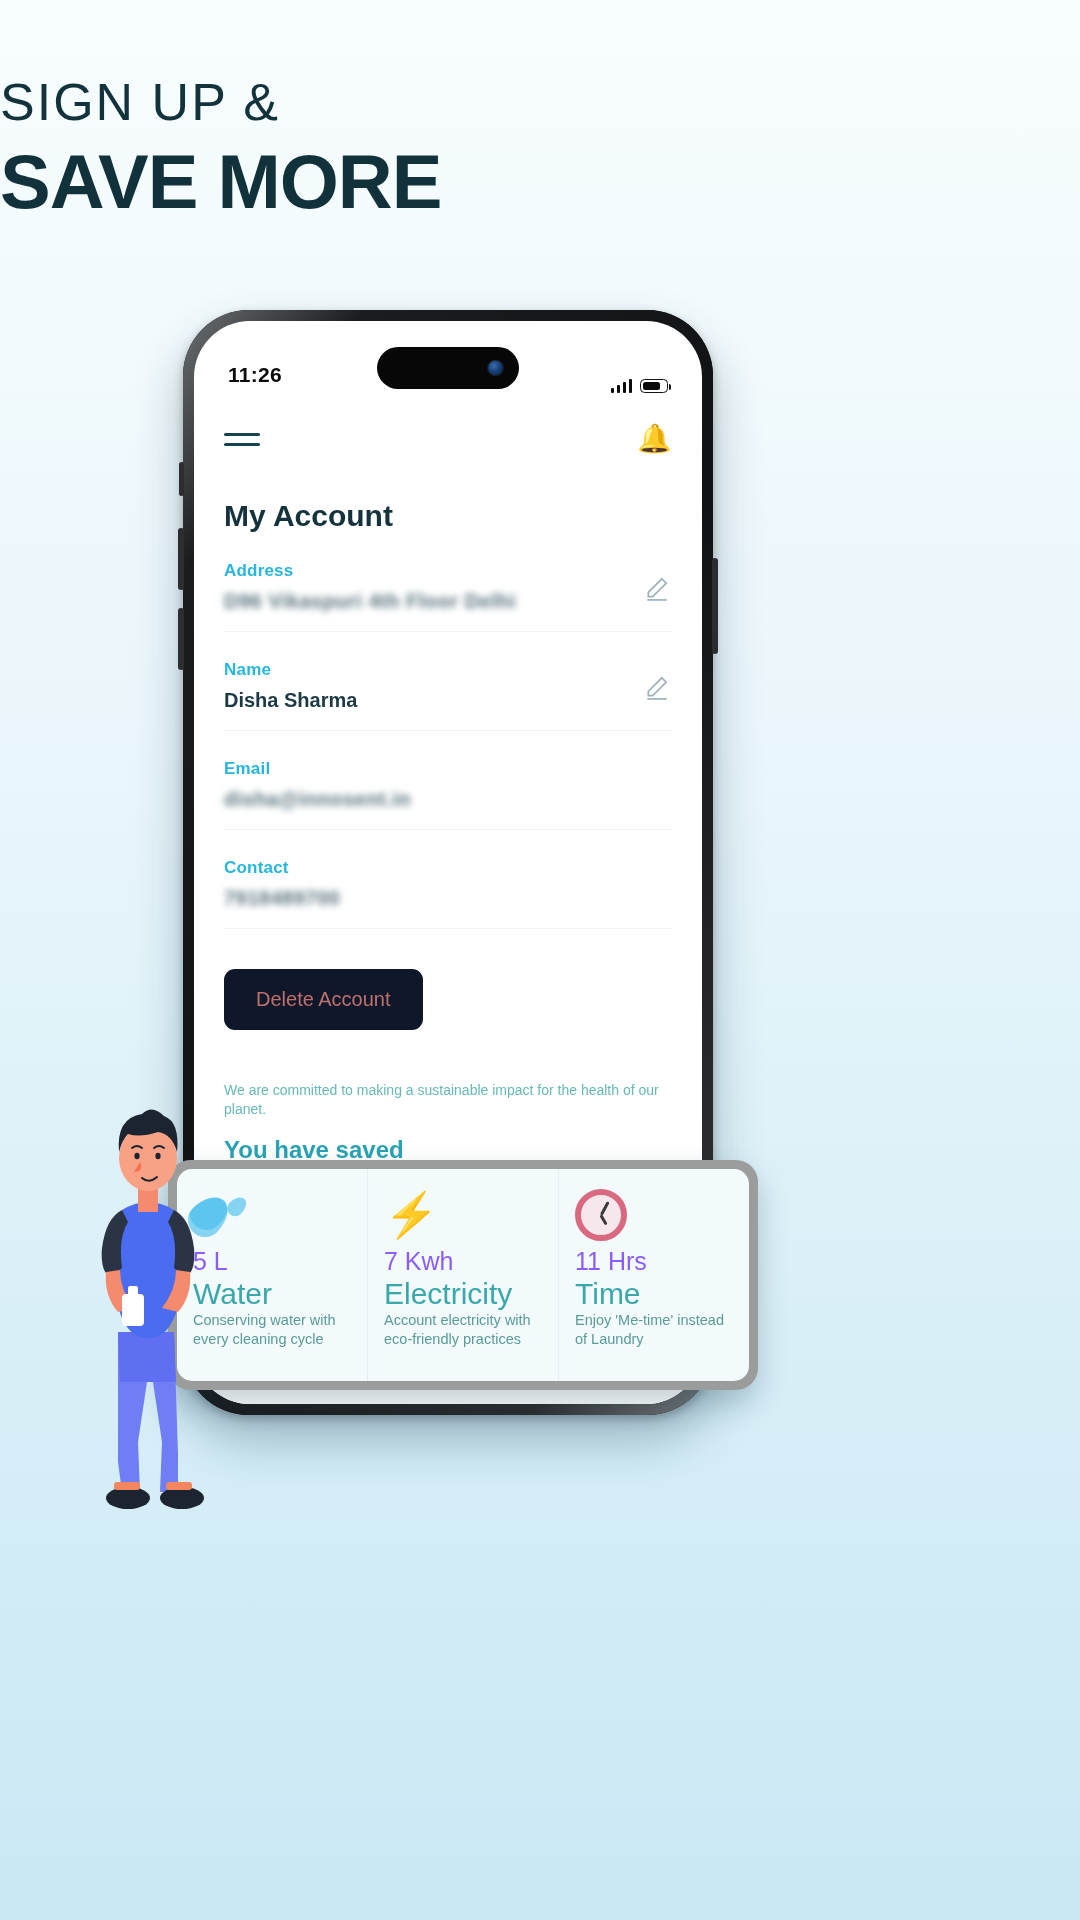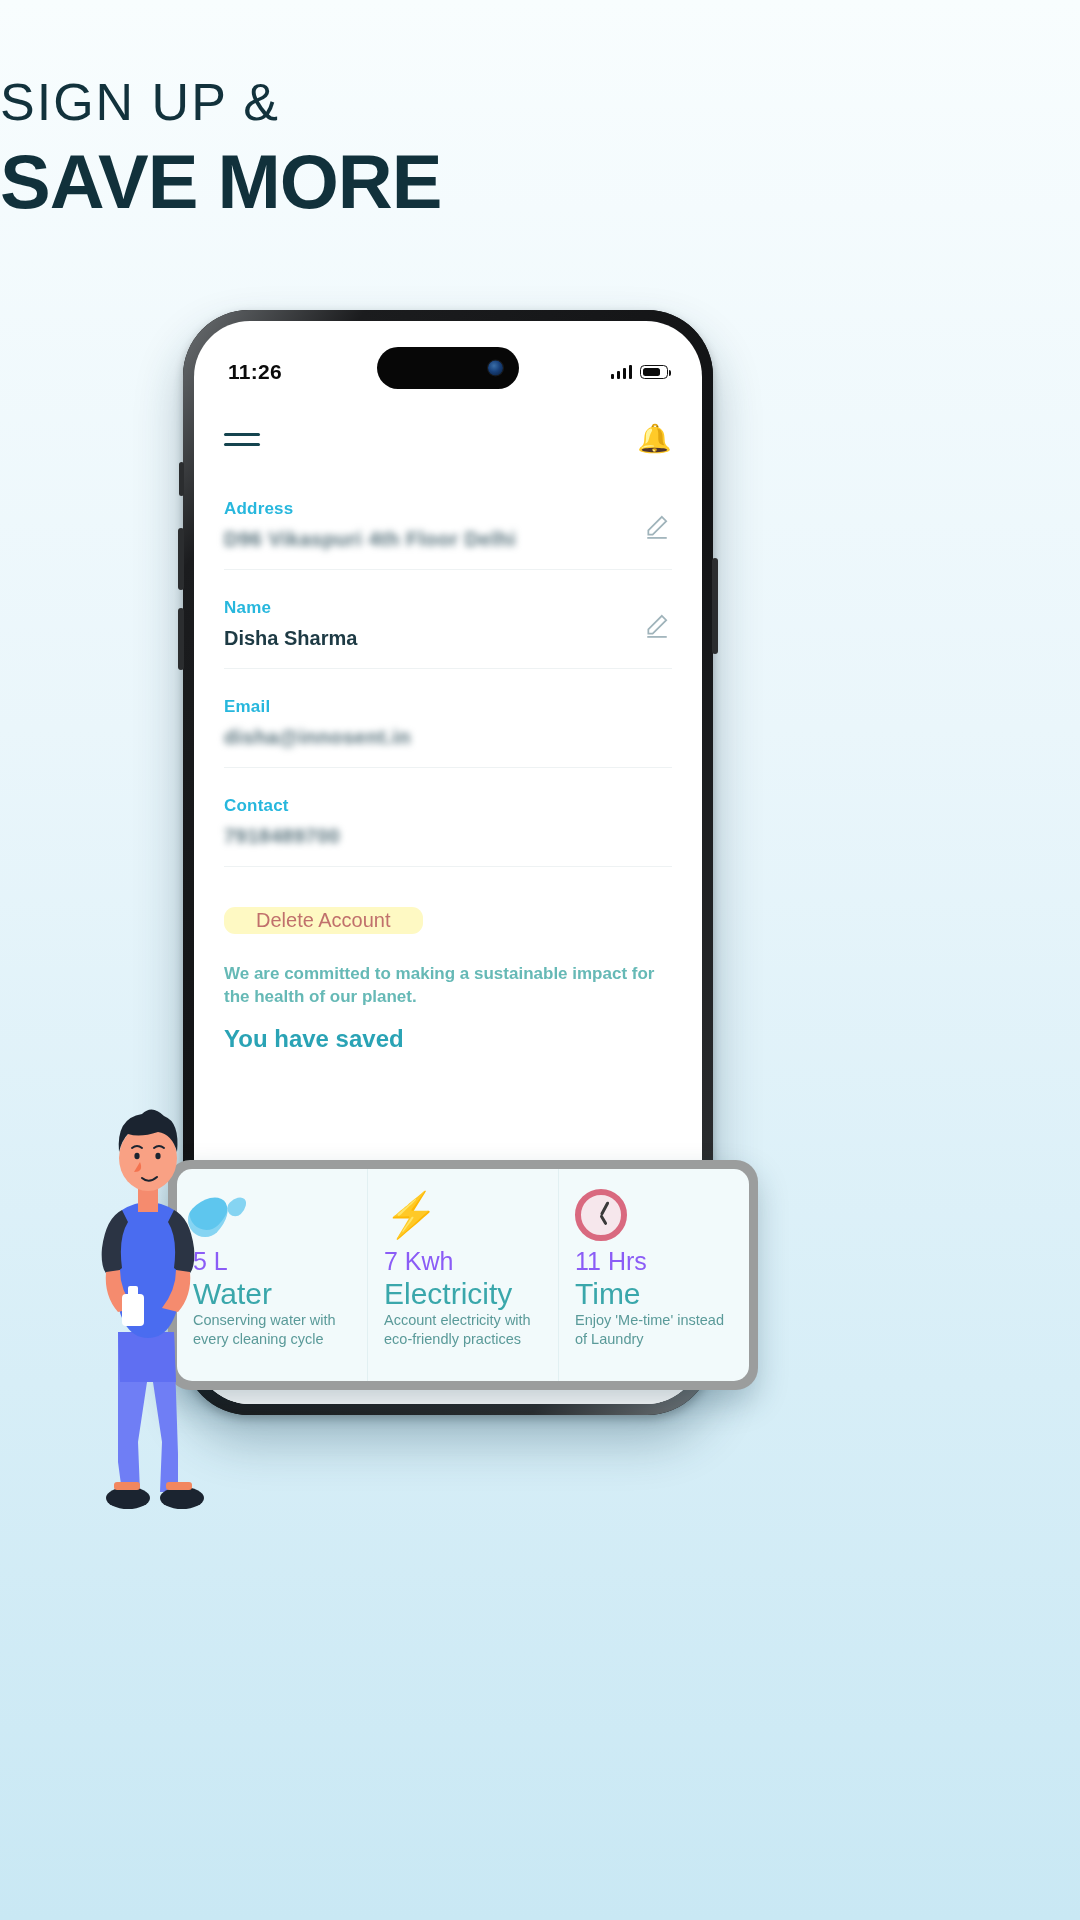--- a/index.html
+++ b/index.html
@@ -50,22 +50,22 @@
   }
   .island .cam{
     position:absolute; right:16px; top:50%; transform:translateY(-50%);
     width:15px; height:15px; border-radius:50%;
     background:radial-gradient(circle at 40% 35%, #3a6ea8 0%, #17407a 45%, #0a1930 100%);
     box-shadow:0 0 0 1px #1b1b1b;
   }
 
   
   .statusbar{
-    position:absolute; top:2px; left:0; width:508px; height:72px; z-index:4;
-    display:flex; align-items:center; justify-content:space-between;
+    position:absolute; top:16px; left:0; width:508px; height:72px; z-index:4;
+    display:flex; justify-content:space-between;
     padding:26px 34px 0 34px;
   }
   .sb-time{ font-size:21px; font-weight:bold; color:#0b0b0b; letter-spacing:.3px; }
   .sb-right{ display:flex; align-items:center; gap:8px; }
   .sig{ display:flex; align-items:flex-end; gap:2.5px; height:14px; }
   .sig i{ display:block; width:3.5px; background:#0b0b0b; border-radius:1px; }
   .sig i:nth-child(1){ height:5px;} .sig i:nth-child(2){ height:8px;}
   .sig i:nth-child(3){ height:11px;} .sig i:nth-child(4){ height:14px;}
   .batt{ position:relative; width:28px; height:14px; border:1.6px solid #111; border-radius:4.5px; }
   .batt .fill{ position:absolute; left:1.6px; top:1.6px; bottom:1.6px; width:17px; background:#0b0b0b; border-radius:2.5px; }
@@ -80,26 +80,26 @@
 
   .page-title{ font-size:30px; font-weight:bold; color:#15333d; margin-top:28px; }
 
   .field{ position:relative; padding-top:28px; padding-bottom:18px; border-bottom:1.5px solid #eef2f3; }
   .field .lbl{ font-size:17px; font-weight:bold; color:#27b7dd; margin-bottom:9px; letter-spacing:.2px; }
   .field .val{ font-size:20px; font-weight:bold; color:#1d3a44; }
   .field .val.blurred{ color:#55707a; filter:blur(3.6px); letter-spacing:.5px; }
   .edit{ position:absolute; right:2px; top:42px; width:26px; height:26px; color:#9fb3ba; }
 
   .delete-btn{
-    margin-top:40px; display:inline-block; background:#fef9c3; color:#c0706c;
-    font-size:20px; padding:2px 32px; border-radius:11px; border:none; cursor:pointer;
+    margin-top:40px; display:inline-block; background:#0f172a; color:#c0706c;
+    font-size:20px; padding:19px 32px; border-radius:11px; border:none; cursor:pointer;
     font-family:"Liberation Sans", sans-serif;
   }
 
-  .commit{ margin-top:28px; font-size:17px; line-height:1.38; color:#66b9b6;font-weight:bold; }
+  .commit{ margin-top:51px; font-size:14px; line-height:1.38; color:#66b9b6; }
   .saved-title{ margin-top:16px; font-size:24px; font-weight:bold; color:#2aa3b5; }
 
   
   #stats{
     position:absolute; left:168px; top:1160px; width:590px; height:230px;
     background:#9b9d9d; border-radius:22px; padding:9px; z-index:30;
     box-shadow:0 14px 30px rgba(25,65,85,.25);
   }
   #stats .inner{
     width:100%; height:100%; background:#f2fafb; border-radius:15px;
@@ -173,20 +173,21 @@
     <div class="app">
 
       <div class="appbar">
         <div class="hamburger">
           <span></span>
             <span></span>
         </div>
         <div class="bell">🔔</div>
       </div>
 
+      <div class="page-title">My Account</div>
 
       
       <div class="field">
         <div class="lbl">Address</div>
         <div class="val blurred">D96  Vikaspuri  4th Floor  Delhi</div>
         <svg class="edit" viewBox="0 0 24 24" fill="none" stroke="currentColor" stroke-width="1.6">
           <path d="M16.5 3.5l4 4L8 20H4v-4L16.5 3.5z"></path>
             <path d="M3 23h18"></path>
         </svg>
       </div>

